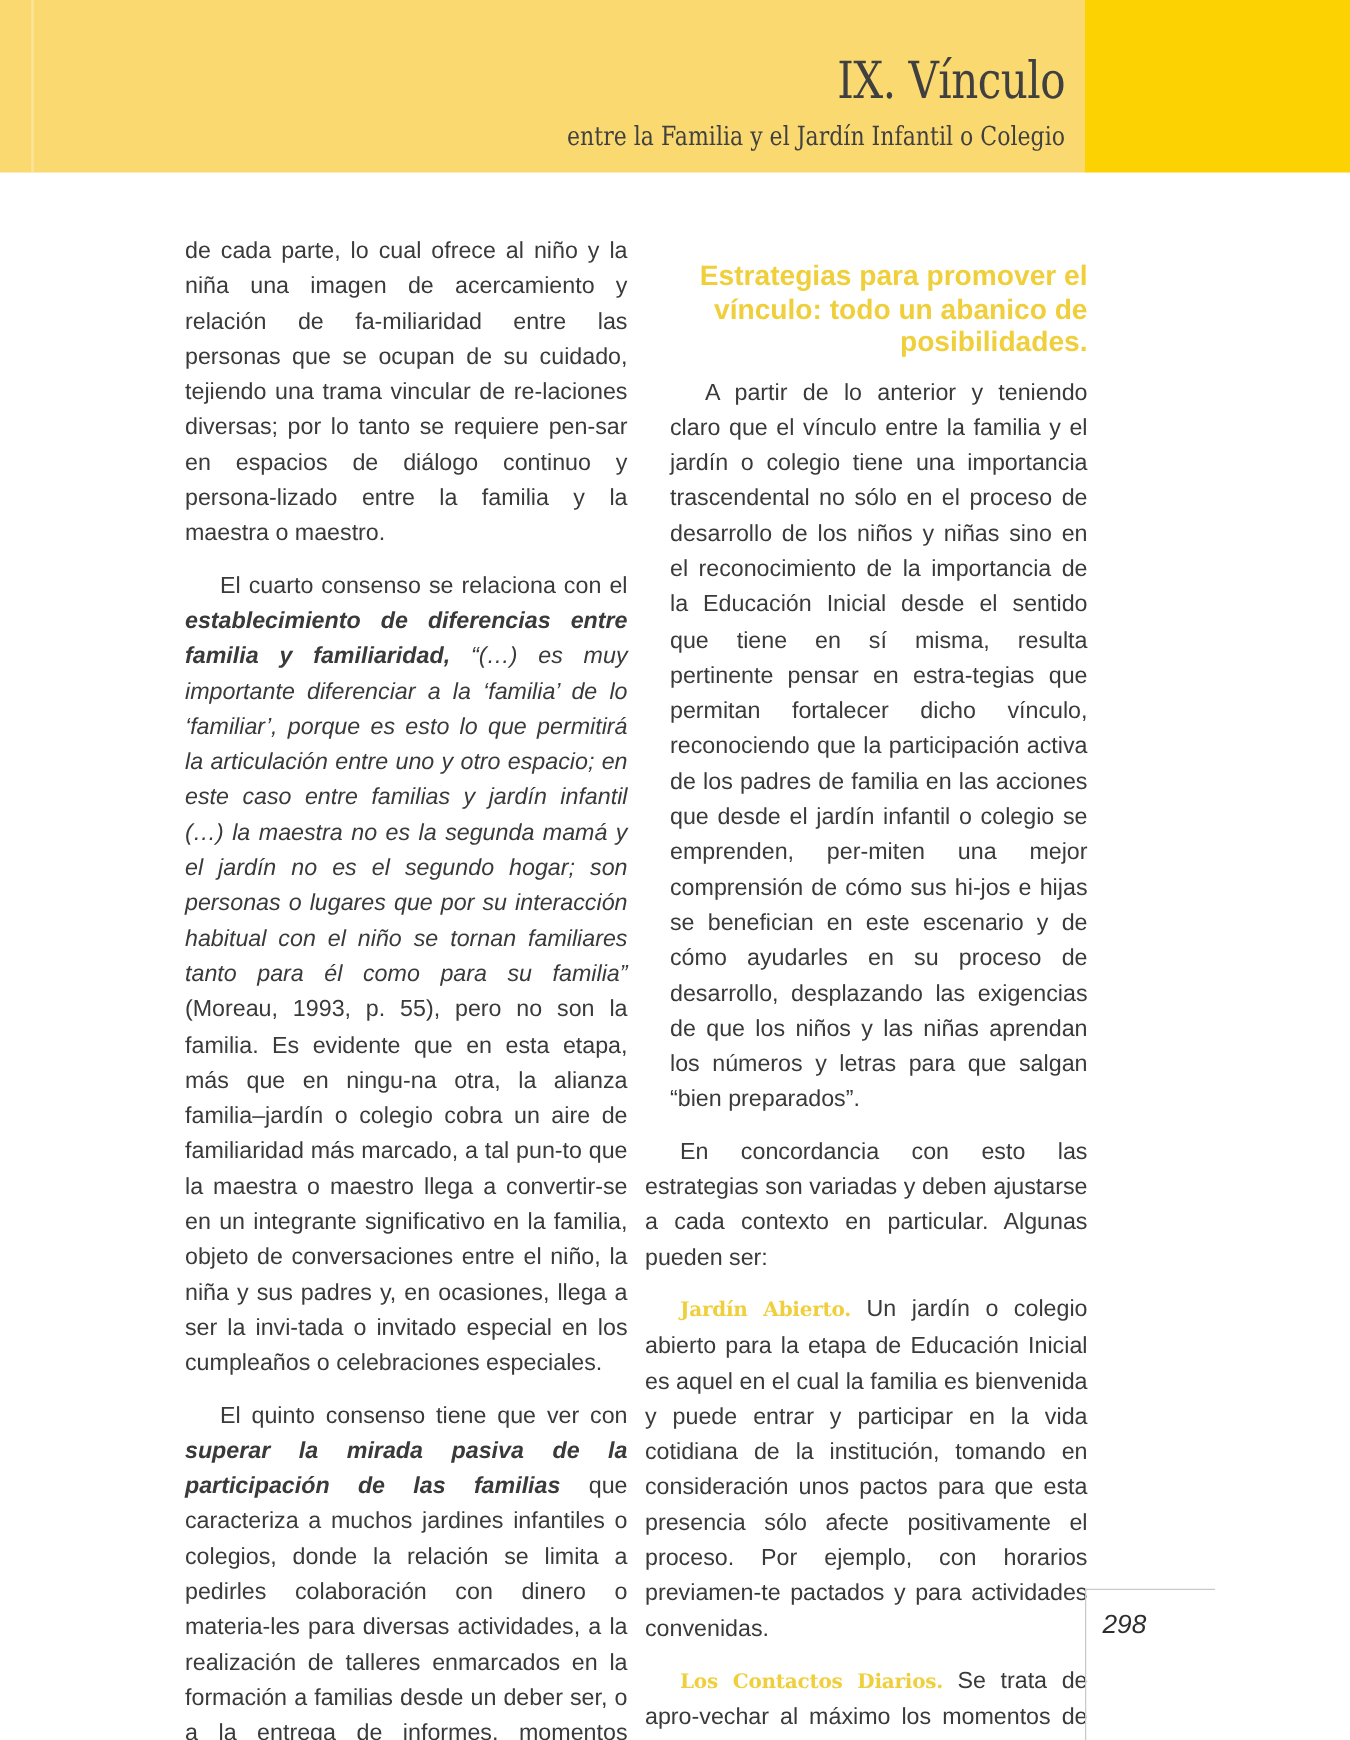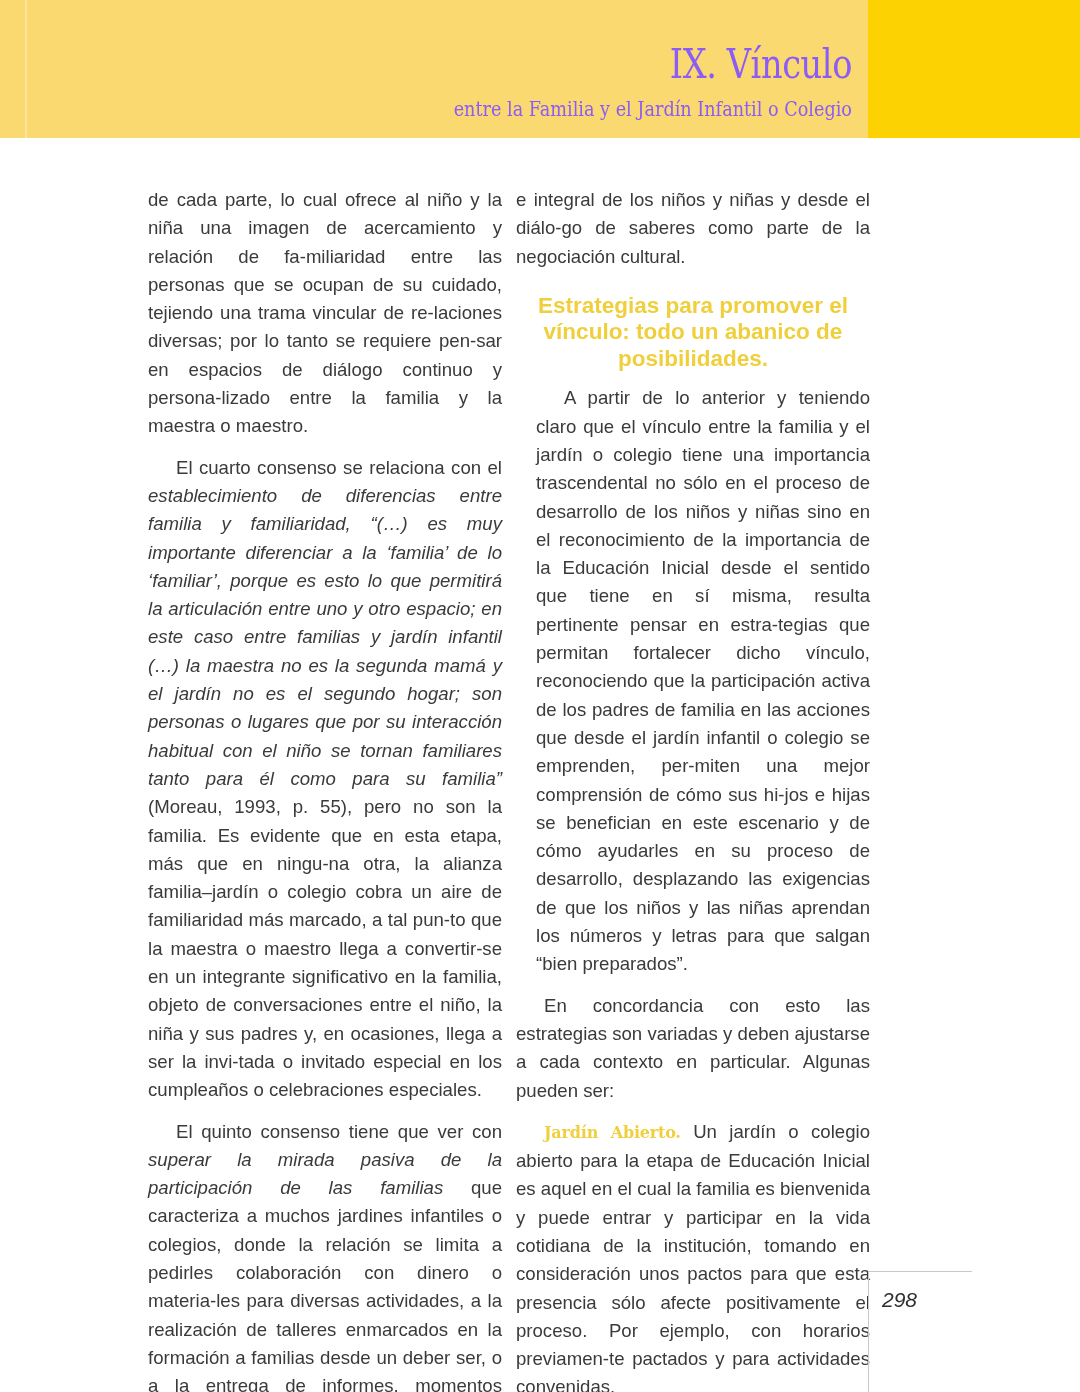--- a/index.html
+++ b/index.html
@@ -48,21 +48,21 @@
     height: 138px;
     background: #fcd202;
   }
   .header-text {
     position: absolute;
     left: 0;
     top: 0;
     width: 852px;
     height: 138px;
     text-align: right;
-    color: #8b5cf6;
+    color: #404040;
   }
   .header-title {
     font-family: "DejaVu Serif", "Liberation Serif", serif;
     font-size: 41px;
     line-height: 1;
     letter-spacing: -0.5px;
     padding-top: 44px;
     transform: scaleX(0.82);
     transform-origin: right center;
     white-space: nowrap;
@@ -100,35 +100,35 @@
     text-align: justify;
     text-justify: inter-word;
     hyphens: manual;
     color: #3a3a3a;
   }
   p.body-para + p.body-para { margin-top: 13px; }
   p.indented { text-indent: 28px; }
   p.last-line-left { text-align-last: left; }
 
   .bold-italic {
-    font-weight: normal;
+    font-weight: bold;
     font-style: italic;
   }
   .quote-italic {
     font-style: italic;
   }
 
   .section-heading {
     margin: 0 0 0 0;
     padding-top: 22px;
     font-size: 22.5px;
     line-height: 26.5px;
     font-weight: bold;
     color: #efcf3c;
-    text-align: center;
+    text-align: right;
   }
   .section-heading + p.body-para { margin-top: 12px; margin-left: 20px; }
 
   .run-in-heading {
     font-family: "DejaVu Serif", "Liberation Serif", serif;
     font-weight: bold;
     color: #efcf3c;
     font-size: 16px;
     letter-spacing: -0.2px;
   }
@@ -190,21 +190,20 @@
     </p>
 
     <p class="body-para indented last-line-left">
       <span>El quinto consenso tiene que ver con </span><span class="bold-italic">superar la mirada pasiva de la participación de las familias</span><span> que caracteriza a muchos jardines infantiles o colegios, donde la relación se limita a pedirles colaboración con dinero o materia-les para diversas actividades, a la realización de talleres enmarcados en la formación a familias desde un deber ser, o a la entrega de informes, momentos muchas veces convertidos en des-cargas de quejas y reclamos. Por esto el mejor camino es involucrarlas en el proyecto peda-gógico, hacerlas partícipes de la propuesta, para que se sientan parte activa y viva de la misma, esto como una forma de vitalizar este escenario. De esta manera se puede abrir el espacio para compartir vivencias, experiencias, preguntas e información pertinente en el mar-co de la potenciación del desarrollo armónico</span>
     </p>
 
   </div>
 
   <div class="column column-right">
 
-    <p class="body-para last-line-left">e integral de los niños y niñas y desde el diálo-go de saberes como parte de la negociación cultural.</p>
 
     <h2 class="section-heading">Estrategias para promover el vínculo: todo un abanico de posibilidades.</h2>
 
     <p class="body-para indented last-line-left">A partir de lo anterior y teniendo claro que el vínculo entre la familia y el jardín o colegio tiene una importancia trascendental no sólo en el proceso de desarrollo de los niños y niñas sino en el reconocimiento de la importancia de la Educación Inicial desde el sentido que tiene en sí misma, resulta pertinente pensar en estra-tegias que permitan fortalecer dicho vínculo, reconociendo que la participación activa de los padres de familia en las acciones que desde el jardín infantil o colegio se emprenden, per-miten una mejor comprensión de cómo sus hi-jos e hijas se benefician en este escenario y de cómo ayudarles en su proceso de desarrollo, desplazando las  exigencias de que los niños y las niñas aprendan los números y letras para que salgan “bien preparados”.</p>
 
     <p class="body-para indented last-line-left">En concordancia con esto las estrategias son variadas y deben ajustarse a cada contexto en particular. Algunas pueden ser:</p>
 
     <p class="body-para indented last-line-left">
       <span class="run-in-heading">Jardín Abierto.</span><span> Un jardín o colegio abierto para la etapa de Educación Inicial es aquel en el cual la familia es bienvenida y puede entrar y participar en la vida cotidiana de la institución, tomando en consideración unos pactos para que esta presencia sólo afecte positivamente el proceso. Por ejemplo, con horarios previamen-te pactados y para actividades convenidas.</span>
     </p>

